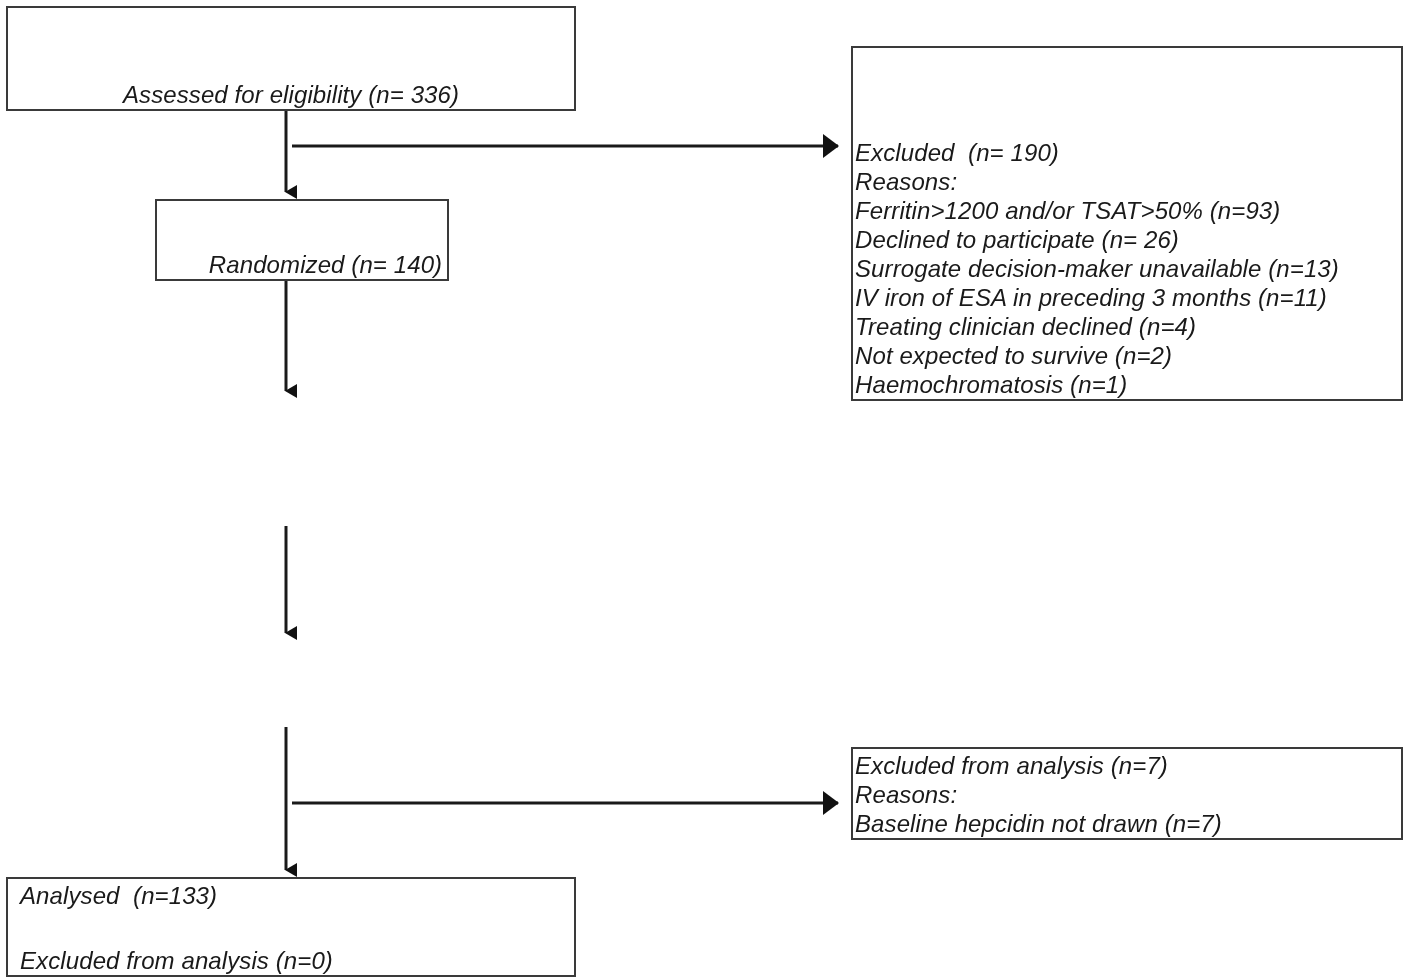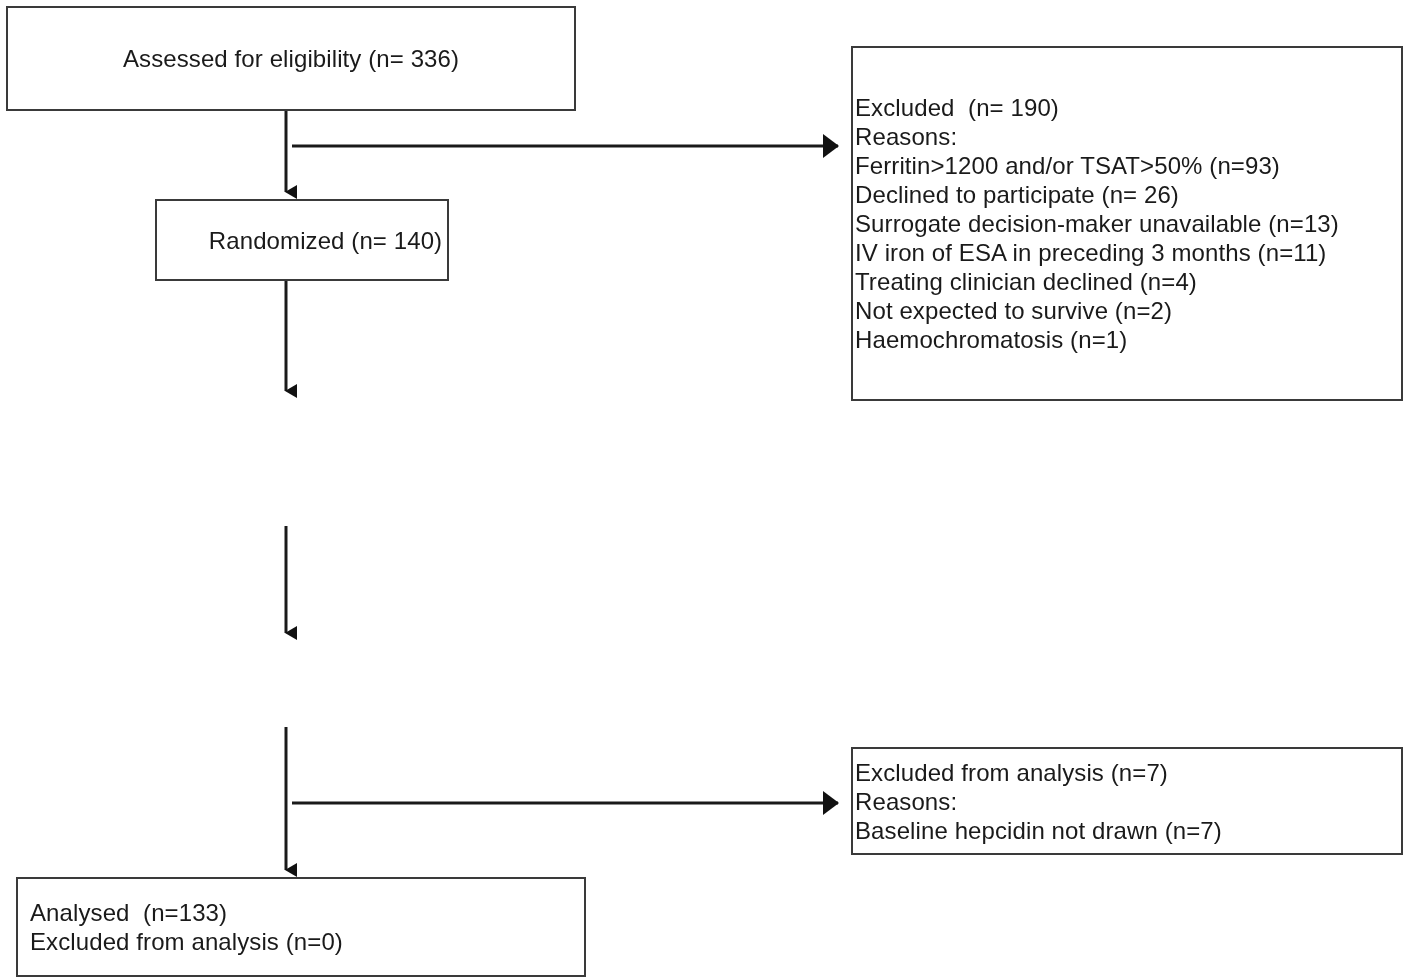--- a/index.html
+++ b/index.html
@@ -26,21 +26,22 @@
     height: 980px;
     pointer-events: none;
   }
   .node {
     position: absolute;
     box-sizing: border-box;
     background: #ffffff;
     border: 2px solid #3a3a3a;
     display: flex;
     flex-direction: column;
-    justify-content: center;
+    justify-content: flex-end;
+    font-style: italic;
   }
   .node.centered {
     align-items: center;
   }
   .line {
     color: #1a1a1a;
     font-size: 24px;
     line-height: 29px;
     white-space: pre;
     letter-spacing: 0.1px;
@@ -64,23 +65,23 @@
     line-height: 29px;
     color: #000000;
     margin-right: 6px;
   }
 
   
   #node-assessed     { left: 6px;   top: 6px;   width: 570px; height: 105px; }
   #node-randomized   { left: 155px; top: 199px; width: 294px; height: 82px; padding-left: 47px; }
   #node-allocated    { left: 6px;   top: 398px; width: 570px; height: 128px; }
   #node-lost         { left: 6px;   top: 640px; width: 570px; height: 87px; }
-  #node-analysed     { left: 16px;   top: 877px; width: 570px; height: 100px; }
+  #node-analysed     { left: 6px;   top: 877px; width: 570px; height: 100px; gap: 36px; }
   #node-excluded     { left: 851px; top: 46px;  width: 552px; height: 355px; }
-  #node-excl-analysis{ left: 851px; top: 747px; width: 552px; height: 108px; }
+  #node-excl-analysis{ left: 851px; top: 747px; width: 552px; height: 93px; }
 </style>
 </head>
 <body>
 
 <div id="diagram">
 
   <svg class="connectors" viewBox="0 0 1418 980">
     <defs>
       <marker id="arrow-down" markerWidth="14" markerHeight="12" refX="7" refY="11" orient="auto" markerUnits="userSpaceOnUse">
         <polygon points="0,0 14,0 7,12" fill="#111111"></polygon>

